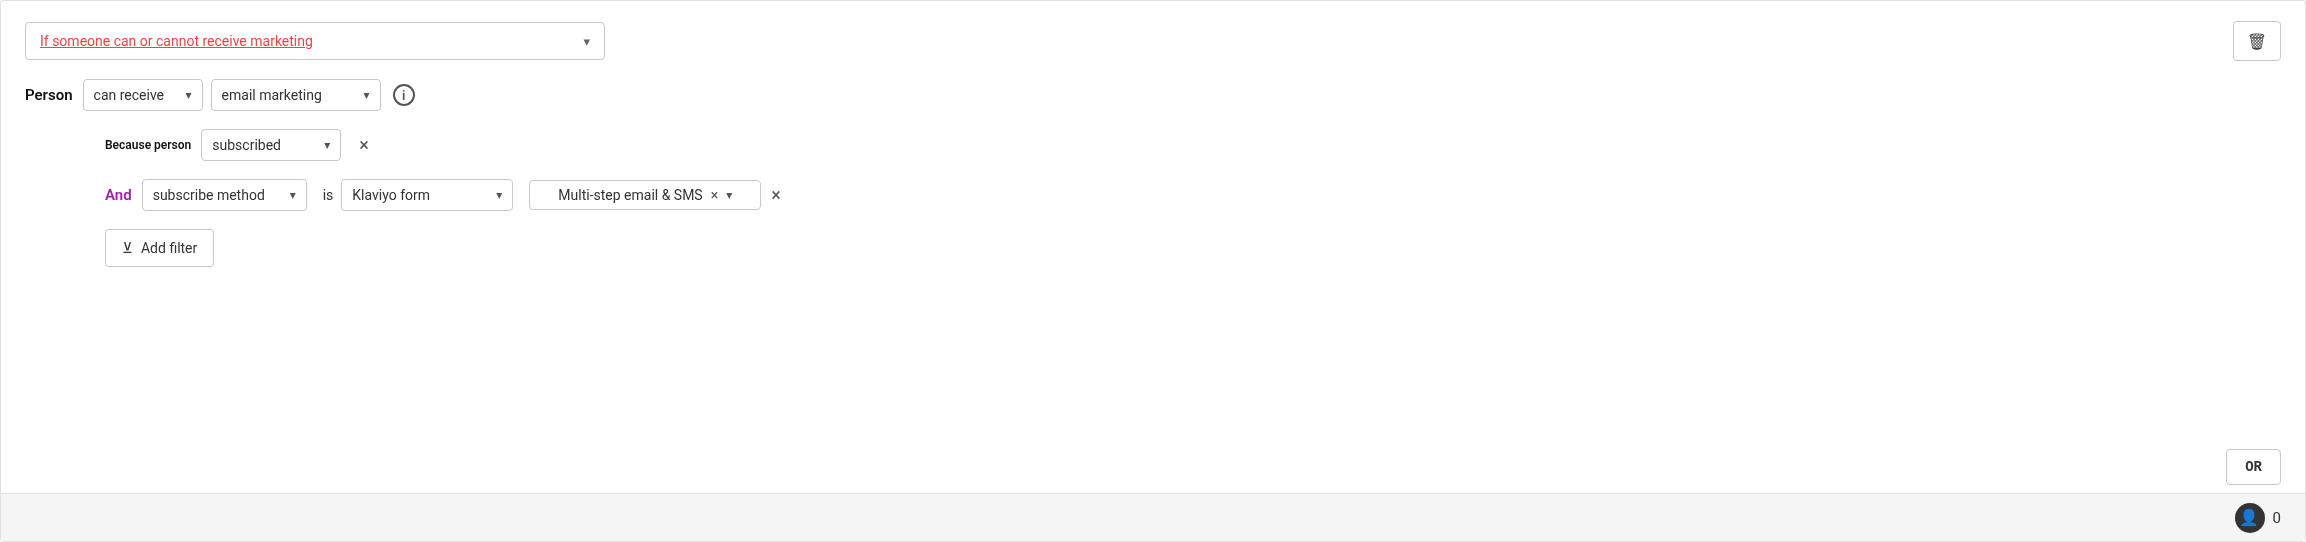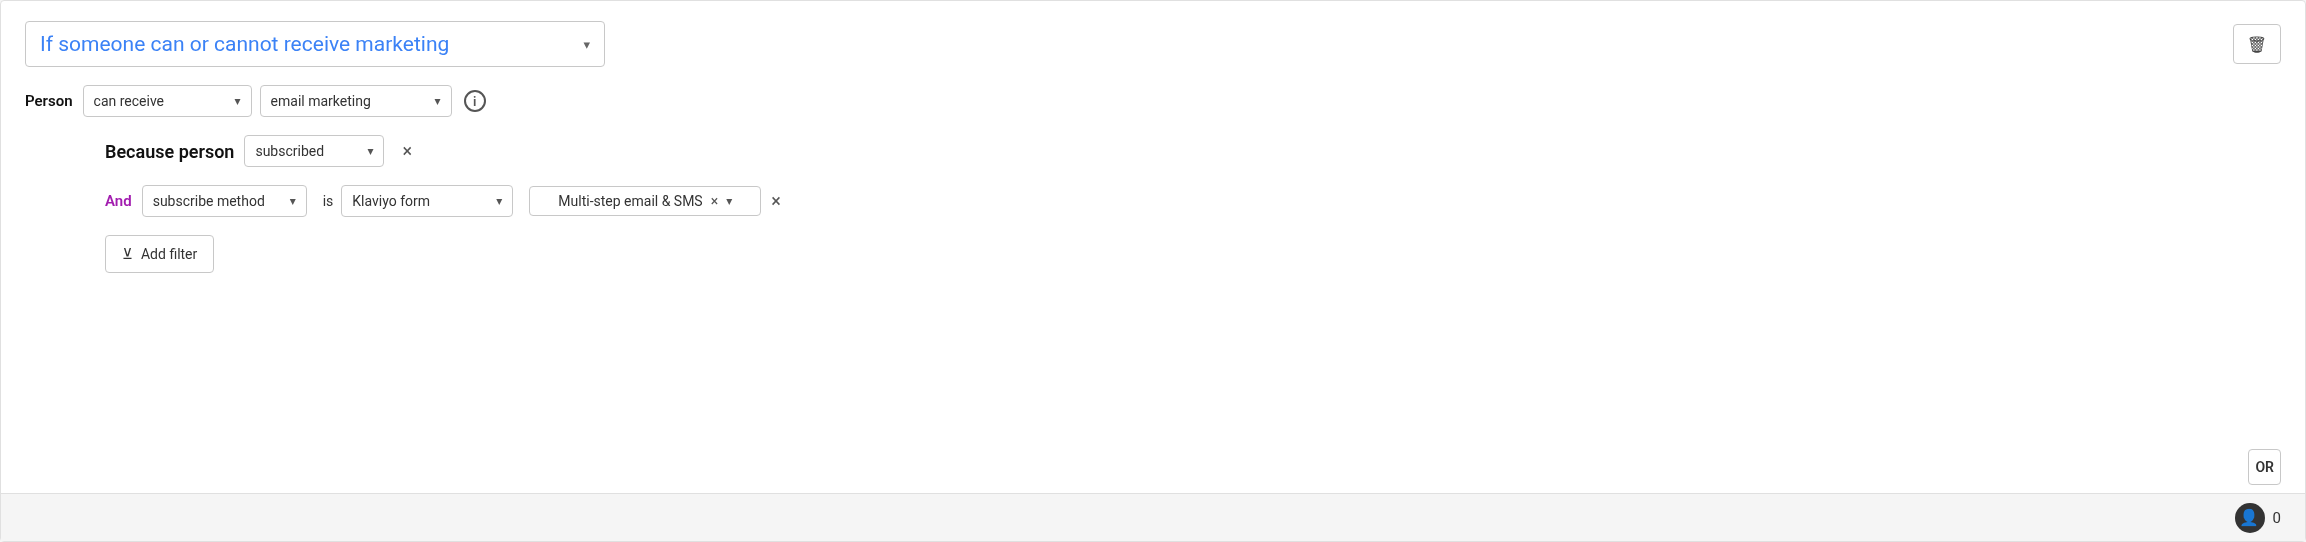--- a/index.html
+++ b/index.html
@@ -47,22 +47,23 @@
       justify-content: space-between;
       border: 1px solid #c8c8c8;
       border-radius: 4px;
       padding: 10px 14px;
       width: 580px;
       background: #fff;
       cursor: pointer;
     }
 
     .main-dropdown-text {
-      font-size: 21px;
-      color: #3b82f6;
+      font-size: 14px;
+      color: #ef4444;
+      text-decoration: underline;
     }
 
     .chevron-icon {
       color: #666;
       font-size: 13px;
       margin-left: 10px;
     }
 
     .trash-button {
       border: 1px solid #c8c8c8;
@@ -104,25 +105,25 @@
       margin-right: 8px;
     }
 
     .small-dropdown .chevron {
       margin-left: 8px;
       color: #555;
       font-size: 12px;
     }
 
     .dropdown-can-receive {
-      width: 169px;
+      width: 120px;
     }
 
     .dropdown-email-marketing {
-      width: 192px;
+      width: 170px;
     }
 
     .info-icon {
       width: 22px;
       height: 22px;
       border-radius: 50%;
       border: 2px solid #555;
       display: flex;
       align-items: center;
       justify-content: center;
@@ -132,21 +133,21 @@
       cursor: pointer;
       margin-left: 4px;
     }
 
     
     .row-3 {
       padding-left: 80px;
     }
 
     .label-because {
-      font-size: 18px;
+      font-size: 12px;
       font-weight: 600;
       color: #111;
       margin-right: 10px;
     }
 
     .dropdown-subscribed {
       width: 140px;
       gap: 17px;
     }
 
@@ -232,29 +233,30 @@
     }
 
     .add-filter-icon {
       margin-right: 8px;
       font-size: 15px;
     }
 
     .or-button {
       border: 1px solid #c8c8c8;
       border-radius: 4px;
-      padding: 9px 6px;
+      padding: 9px 18px;
       background: #fff;
       font-size: 14px;
       font-weight: 600;
       color: #333;
       cursor: pointer;
       position: absolute;
       right: 24px;
       bottom: 56px;
+      font-family: Liberation Mono, monospace;
     }
 
     
     .bottom-bar {
       position: absolute;
       bottom: 0;
       left: 0;
       right: 0;
       height: 48px;
       background: #f5f5f5;

